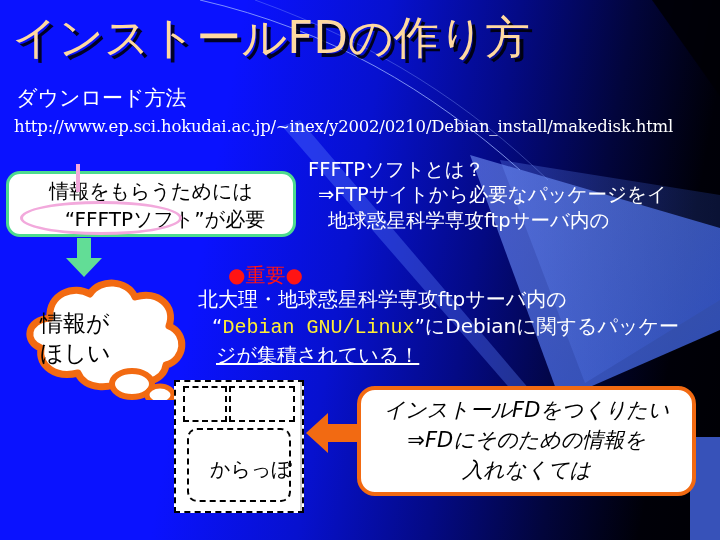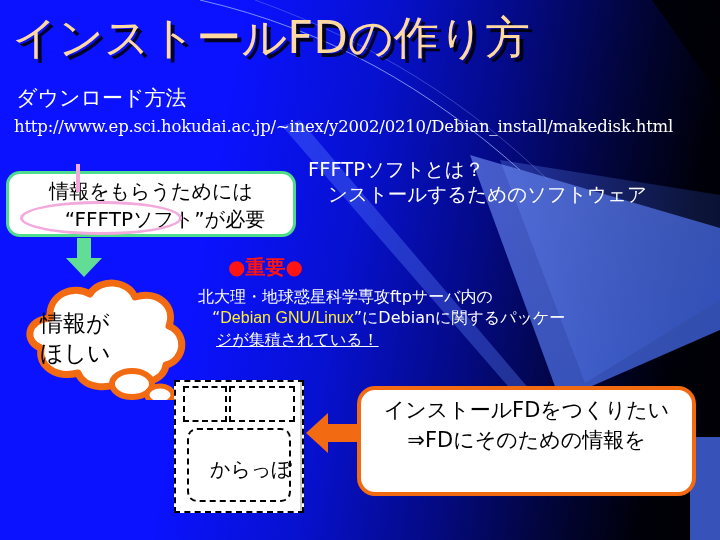--- a/index.html
+++ b/index.html
@@ -131,40 +131,40 @@
     font-size: 19.5px;
     line-height: 1.30;
   }
   #fffftp-block .l1 { text-indent: 4px; }
   #fffftp-block .l2 { text-indent: 14px; }
   #fffftp-block .l3 { text-indent: 24px; }
 
   #important-label {
     position: absolute;
     left: 228px;
-    top: 254px;
+    top: 262px;
     font-size: 20px;
     color: #ff1414;
-    font-weight: bold;
+    font-weight: normal;
     white-space: nowrap;
   }
 
   #debian-block {
     position: absolute;
     left: 198px;
     top: 286px;
     width: 520px;
     color: #ffffff;
-    font-size: 16px;
+    font-size: 20px;
     line-height: 1.34;
     white-space: nowrap;
   }
   #debian-block .d2 { text-indent: 14px; }
   #debian-block .d3 { text-indent: 18px; text-decoration: underline; }
-  .yellow { color: #ffee33; font-family: Liberation Sans, sans-serif; text-align: right; }
+  .yellow { color: #ffee33; font-family: Liberation Mono, monospace; text-align: right; }
 
   
   #floppy {
     position: absolute;
     left: 174px;
     top: 380px;
     width: 130px;
     height: 133px;
   }
   #floppy .fd-body {
@@ -217,20 +217,21 @@
     border-radius: 18px;
     box-sizing: border-box;
   }
   #orange-box .ob-line {
     position: absolute;
     left: 0; right: 0;
     text-align: center;
     font-size: 21px;
     color: #000000;
     white-space: nowrap;
+    font-style: italic;
   }
   #orange-box .ob-l1 { top: 6px; }
   #orange-box .ob-l2 { top: 36px; }
   #orange-box .ob-l3 { top: 66px; }
 </style>
 </head>
 <body>
 
 <div id="slide">
 
@@ -291,21 +292,22 @@
     <ellipse cx="124" cy="112" rx="20" ry="13" fill="#ffffff" stroke="#f26a12" stroke-width="6"></ellipse>
     <ellipse cx="152" cy="123" rx="13" ry="9" fill="#ffffff" stroke="#f26a12" stroke-width="5"></ellipse>
   </svg>
   <div id="cloud-text">
     <div>情報が</div>
     <div>ほしい</div>
   </div>
 
   <div id="fffftp-block">
     <div class="l1">FFFTPソフトとは？</div>
-    <div class="l3">ンストールするためのソフトウェア</div>
+    <div class="l2">⇒FTPサイトから必要なパッケージをイ</div>
+    <div class="l3">地球惑星科学専攻ftpサーバ内の</div>
   </div>
 
   <div id="important-label">●重要●</div>
 
   <div id="debian-block">
     <div class="d1">北大理・地球惑星科学専攻ftpサーバ内の</div>
     <div class="d2"><span>“</span><span class="yellow">Debian GNU/Linux</span><span>”にDebianに関するパッケー</span></div>
     <div class="d3">ジが集積されている！</div>
   </div>
 
@@ -317,15 +319,16 @@
     <div class="fd-text">からっぽ</div>
   </div>
 
   <svg id="orange-arrow" width="56" height="42" viewBox="0 0 56 42">
     <path d="M 56 12 L 56 30 L 22 30 L 22 41 L 0 21 L 22 1 L 22 12 Z" fill="#f26a12"></path>
   </svg>
 
   <div id="orange-box">
     <div class="ob-line ob-l1">インストールFDをつくりたい</div>
     <div class="ob-line ob-l2">⇒FDにそのための情報を</div>
+    <div class="ob-line ob-l3">入れなくては</div>
   </div>
 
 </div>
 
 </body></html>

